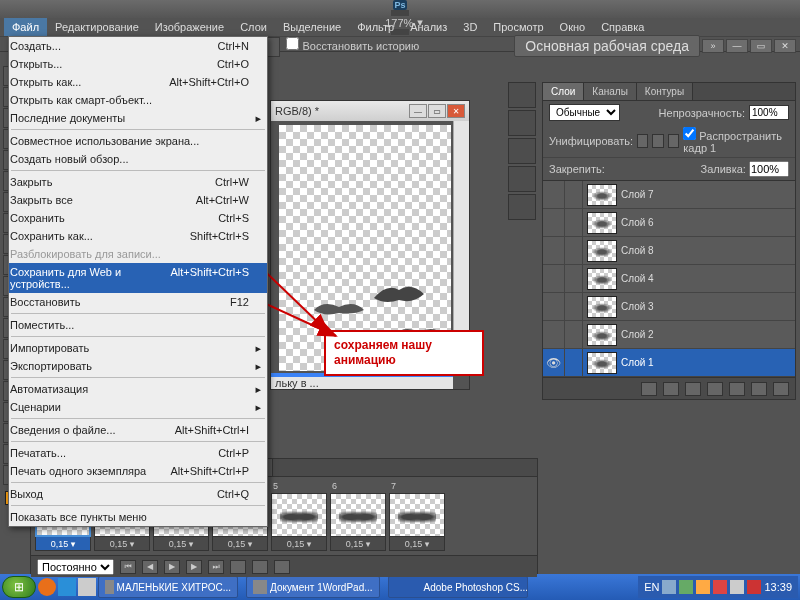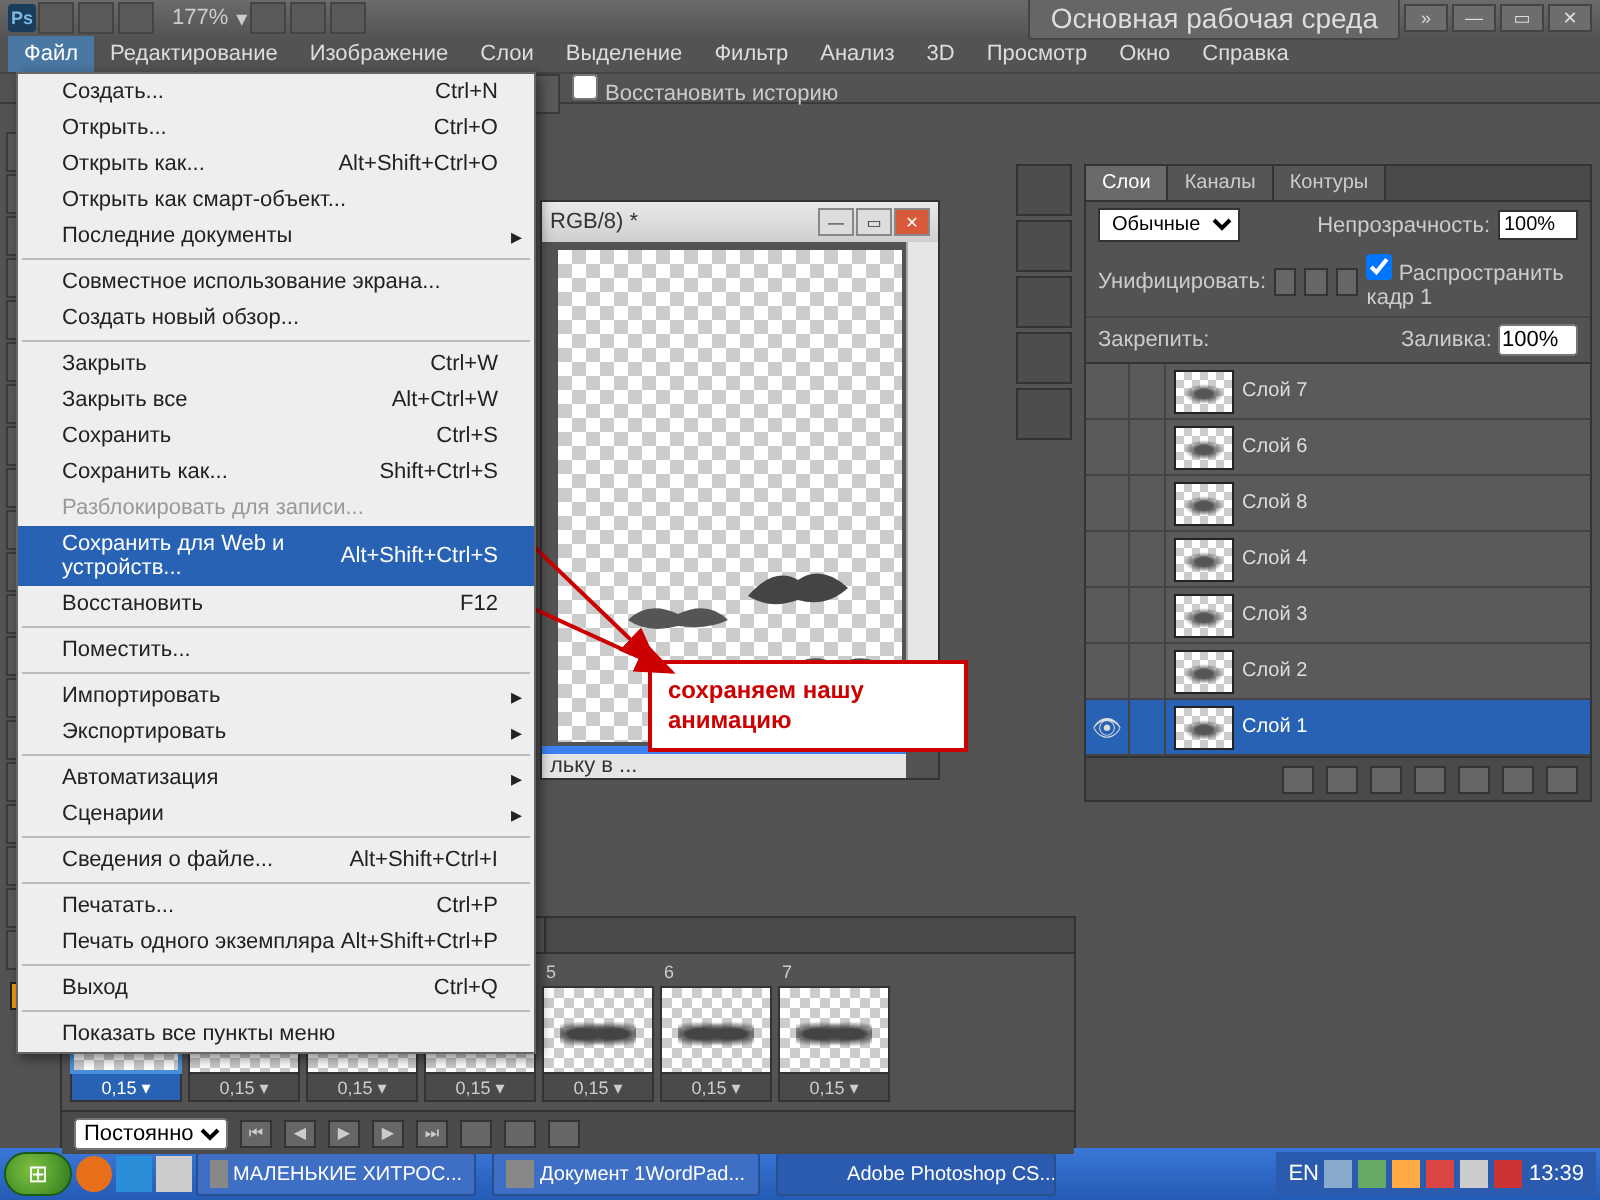--- a/index.html
+++ b/index.html
@@ -1,31 +1,31 @@
 <!DOCTYPE html>
 <html><head>
 <meta charset="utf-8">
 <style>
 * { margin:0; padding:0; box-sizing:border-box; font-family:Tahoma,Arial,sans-serif; font-size:11px; }
 body { width:800px; height:600px; overflow:hidden; background:#535353; position:relative; }
-.titlebar { height:18px; background:linear-gradient(#6b6b6b,#555); display:flex; align-items:center; padding:0 4px; }
+.titlebar { height:18px; background:linear-gradient(#6b6b6b,#555); display:flex; align-items:center; padding:0 4px;flex-direction:column; }
 .ps-icon { width:14px; height:14px; background:#1a3d5c; color:#7fb8e0; font-weight:bold; font-size:9px; display:flex; align-items:center; justify-content:center; border-radius:2px; }
 .tb-zoom { color:#ccc; margin-left:8px; display:flex; align-items:center; gap:4px; }
 .tb-tool { width:18px; height:16px; background:#5a5a5a; border:1px solid #444; display:inline-block; margin:0 1px; }
 .tb-right { margin-left:auto; display:flex; gap:2px; align-items:center; }
 .win-btn { width:22px; height:14px; background:#6d6d6d; border:1px solid #444; color:#ddd; font-size:9px; display:flex; align-items:center; justify-content:center; }
 .env-btn { background:#666; border:1px solid #444; color:#ddd; padding:2px 10px; font-size:14px; border-radius:2px; }
 .menubar { height:18px; background:#535353; display:flex; align-items:center; padding:0 4px; }
 .menubar span { color:#ddd; padding:3px 8px; cursor:default; }
 .menubar span.active { background:#4a78a4; color:#fff; }
 .optbar { height:16px; background:#535353; border-top:1px solid #444; border-bottom:1px solid #3a3a3a; display:flex; align-items:flex-start; padding:0 8px; gap:6px; color:#ccc; font-size:10px; }
 .optbar input[type="text"]{ width:40px; background:#fff; border:1px solid #333; font-size:10px; padding:1px 2px;}
 .optbar .tool-ic{ width:20px; height:20px; background:#5a5a5a; border:1px solid #3a3a3a; display:inline-block;}
 .dd{ position:absolute; left:8px; top:36px; width:260px; background:#eeeeee; border:1px solid #666; box-shadow:2px 2px 6px rgba(0,0,0,0.5); z-index:100; }
-.dd-row{ display:flex; justify-content:space-between; padding:3px 18px 3px 22px; color:#222; cursor:default;align-items:center; }
+.dd-row{ display:flex; justify-content:space-between; padding:3px 18px 3px 1px; color:#222; cursor:default; }
 .dd-row.sub::after{ content:"▸"; position:absolute; right:6px; }
 .dd-row.disabled{ color:#999; }
 .dd-row.hl{ background:#2862b4; color:#fff; }
 .dd-sep{ height:1px; background:#bbb; margin:2px 2px; }
 .doc-win{ position:absolute; left:270px; top:100px; width:200px; height:290px; background:#535353; border:1px solid #333; z-index:5;}
 .doc-tb{ height:20px; background:linear-gradient(#e9e9e9,#cfcfcf); display:flex; align-items:center; justify-content:space-between; padding:0 4px; font-size:10px; color:#333;}
 .doc-tb .wbtns{ display:flex; gap:1px;}
 .doc-tb .wb{ width:18px; height:14px; border:1px solid #888; background:#ddd; font-size:8px; display:flex; align-items:center; justify-content:center;}
 .doc-tb .wb.close{ background:#d85a3a; color:#fff;}
 .doc-canvas{ position:absolute; left:8px; top:24px; right:18px; bottom:18px; background-image:linear-gradient(45deg,#ccc 25%,transparent 25%),linear-gradient(-45deg,#ccc 25%,transparent 25%),linear-gradient(45deg,transparent 75%,#ccc 75%),linear-gradient(-45deg,transparent 75%,#ccc 75%); background-size:14px 14px; background-position:0 0,0 7px,7px -7px,-7px 0; background-color:#fff;}

